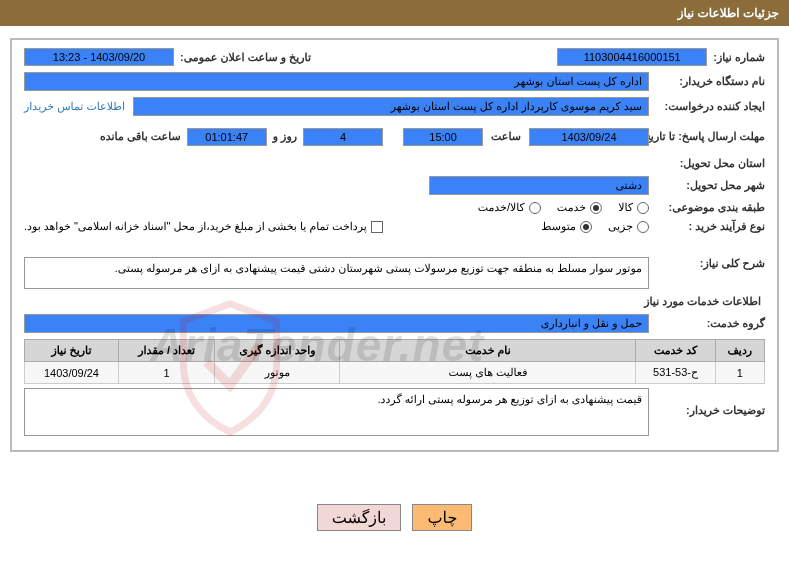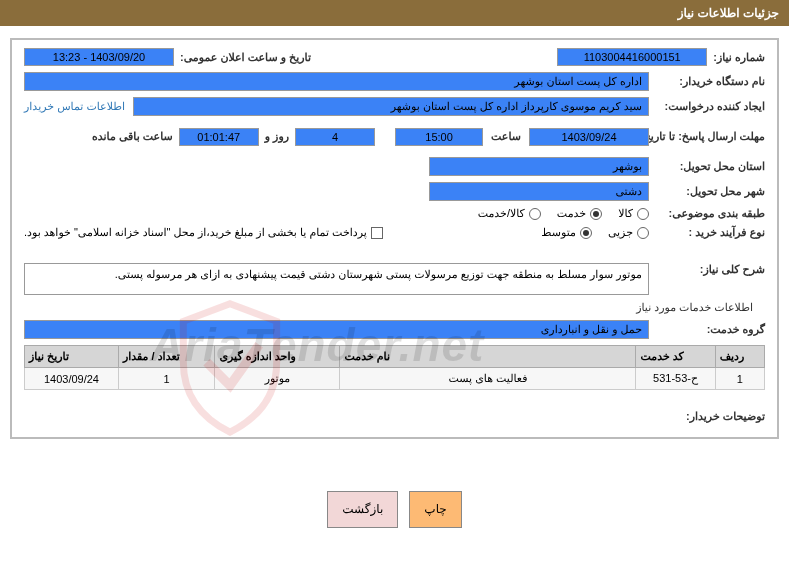--- a/index.html
+++ b/index.html
@@ -10,27 +10,27 @@
 .row { display: flex; align-items: center; margin-bottom: 6px; flex-wrap: wrap; }
 .lbl { color: #333; font-weight: bold; margin-left: 6px; white-space: nowrap; }
 .val { border: 1px solid #999; background: #3b82f6; padding: 2px 6px; min-height: 18px; display: inline-block; text-align: center; }
 .link { color: #337ab7; cursor: pointer; }
 .spacer { flex: 1; }
 .radio-group { display: flex; gap: 16px; align-items: center; }
 .radio-item { display: flex; align-items: center; gap: 4px; }
 .radio-dot { width: 12px; height: 12px; border: 1px solid #666; border-radius: 50%; display: inline-block; position: relative; }
 .radio-dot.checked::after { content: ''; position: absolute; width: 6px; height: 6px; background: #333; border-radius: 50%; top: 2px; left: 2px; }
 .checkbox { width: 12px; height: 12px; border: 1px solid #666; display: inline-block; }
-.section-title { font-weight: normal; color: #333; margin: 6px 12px; }
+.section-title { font-weight: bold; color: #333; margin: 6px 4px; }
 .textbox { border: 1px solid #999; background: #fff; padding: 4px 6px; min-height: 32px; width: 100%; }
 table.data { width: 100%; border-collapse: collapse; margin: 4px 0; }
-table.data th { background: #d6d6d6; border: 1px solid #aaa; padding: 4px; font-weight: bold; text-align: left; }
+table.data th { background: #d6d6d6; border: 1px solid #aaa; padding: 4px; font-weight: bold; text-align: center; }
 table.data td { border: 1px solid #ccc; padding: 4px; text-align: center; background: #f7f7f7; }
 .btns { text-align: center; padding: 8px 0 14px; }
-.btn { border: 1px solid #888; padding: 10px 14px; margin: 0 4px; font-family: Tahoma; font-size: 12px; cursor: pointer; }
+.btn { border: 1px solid #888; padding: 3px 14px; margin: 0 4px; font-family: Tahoma; font-size: 16px; cursor: pointer; }
 .btn-print { background: #fdba74; margin-top: 32px; }
 .btn-back { background: #f2d7d7; }
 .watermark { position: absolute; top: 280px; left: 150px; font-size: 46px; color: rgba(0,0,0,0.12); font-weight: bold; font-style: italic; pointer-events: none; z-index: 10; letter-spacing: 1px; direction: ltr; }
 .wm-shield { position: absolute; top: 260px; left: 170px; width: 120px; height: 140px; opacity: 0.12; pointer-events: none; z-index: 9; }
 .content-area { position: relative; }
 </style>
 </head>
 <body>
 
 <div class="wrapper">
@@ -62,30 +62,29 @@
       <div class="row">
         <span class="lbl" style="width:110px">ایجاد کننده درخواست:</span>
         <span class="val" style="flex:1;text-align:right">سید کریم موسوی کارپرداز اداره کل پست استان بوشهر</span>
         <span class="link" style="margin-right:8px">اطلاعات تماس خریدار</span>
       </div>
 
       <div class="row">
         <span class="lbl" style="width:110px">مهلت ارسال پاسخ: تا تاریخ:</span>
         <span class="val" style="width:120px">1403/09/24</span>
         <span class="lbl" style="margin:8px 8px">ساعت</span>
-        <span class="val" style="width:88px">15:00</span>
+        <span class="val" style="width:80px">15:00</span>
         <span class="val" style="width:80px;margin-right:20px">4</span>
         <span class="lbl" style="margin:0 6px">روز و</span>
         <span class="val" style="width:80px">01:01:47</span>
         <span class="lbl" style="margin-right:6px">ساعت باقی مانده</span>
       </div>
 
       <div class="row">
         <span class="lbl" style="width:110px">استان محل تحویل:</span>
-        <span class="val" style="width:220px;text-align:right">بوشهر</span>
       </div>
 
       <div class="row">
         <span class="lbl" style="width:110px">شهر محل تحویل:</span>
         <span class="val" style="width:220px;text-align:right">دشتی</span>
       </div>
 
       <div class="row">
         <span class="lbl" style="width:110px">طبقه بندی موضوعی:</span>
         <div class="radio-group">
@@ -153,20 +152,21 @@
             <td>فعالیت های پست</td>
             <td>موتور</td>
             <td>1</td>
             <td>1403/09/24</td>
           </tr>
         </tbody>
       </table>
 
       <div class="row" style="align-items:flex-start">
         <span class="lbl" style="width:110px;padding-top:16px">توضیحات خریدار:</span>
+        <div class="textbox" style="flex:1;min-height:48px;text-align:right">قیمت پیشنهادی به ازای توزیع هر مرسوله پستی ارائه گردد.</div>
       </div>
     </div>
 
     <div class="btns">
       <button class="btn btn-print">چاپ</button>
       <button class="btn btn-back">بازگشت</button>
     </div>
   </div>
 </div>
 

